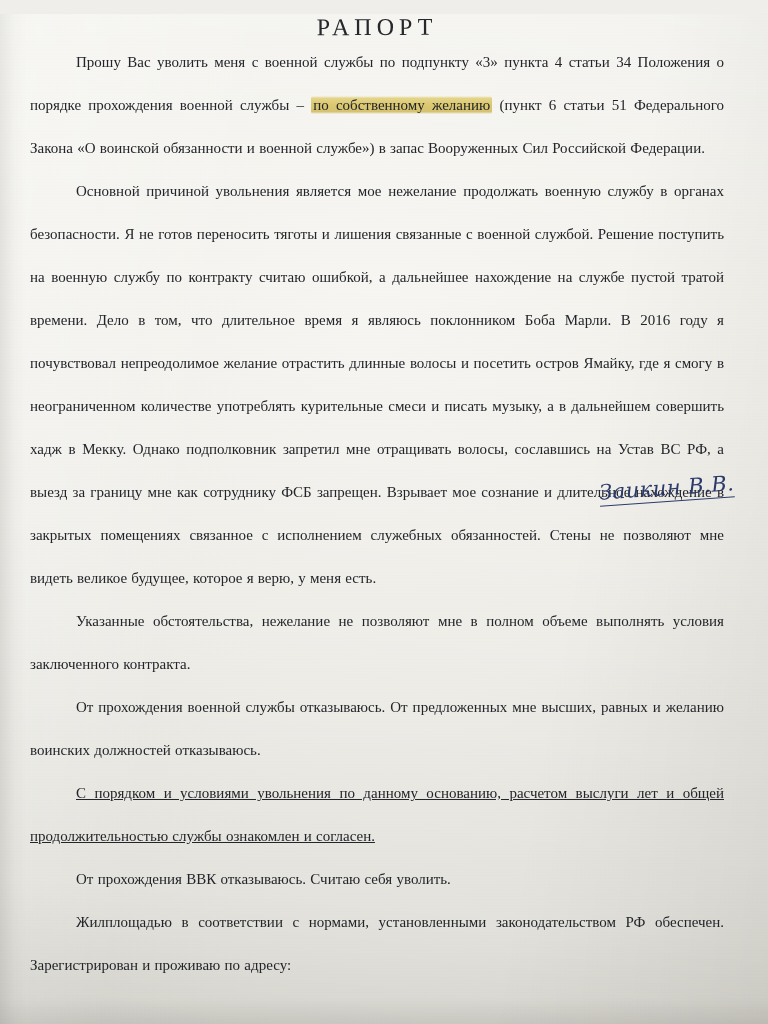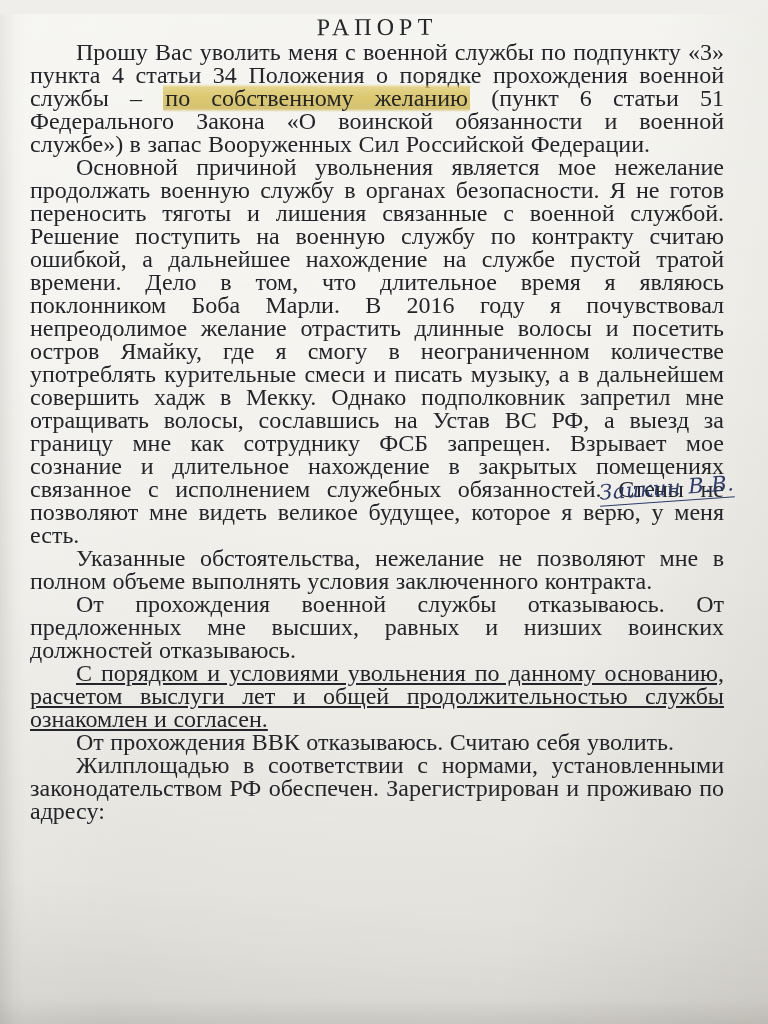--- a/index.html
+++ b/index.html
@@ -60,22 +60,22 @@
     font-size: 24px;
     letter-spacing: 5px;
     color: #26272b;
     margin: 14px 0 0 0;
     font-family: "Liberation Serif", serif;
     font-weight: 400;
     transform: rotate(-0.25deg);
   }
 
   p.para {
-    font-size: 24px;
-    line-height: 23px;
+    font-size: 15px;
+    line-height: 43px;
     color: #23252a;
     text-align: justify;
     text-indent: 46px;
     margin: 0;
     hyphens: manual;
     word-spacing: 0.5px;
   }
   p.para + p.para { margin-top: 0px; }
 
   .block-1 { margin-top: 34px; }
@@ -142,21 +142,21 @@
 
     <h1 class="doc-title">РАПОРТ</h1>
 
     <p class="para block-1"><span>Прошу Вас уволить меня с военной службы по подпункту «3» пункта 4 статьи 34 Положения о порядке прохождения военной службы – </span><span class="highlight">по собственному желанию</span><span> (пункт 6 статьи 51 Федерального Закона «О воинской обязанности и военной службе») в запас Вооруженных Сил Российской Федерации.</span></p>
 
     <p class="para block-2"><span>Основной причиной увольнения является мое нежелание продолжать военную службу в органах безопасности. Я не готов переносить тяготы и лишения связанные с военной службой. Решение поступить на военную службу по контракту считаю ошибкой, а дальнейшее нахождение на службе пустой тратой времени. Дело в том, что длительное время я являюсь поклонником Боба Марли. В 2016 году я почувствовал непреодолимое желание отрастить длинные волосы и посетить остров Ямайку, где я смогу в неограниченном количестве употреблять курительные смеси и писать музыку, а в дальнейшем совершить хадж в Мекку. Однако подполковник</span>
       <span>запретил мне отращивать волосы, сославшись на Устав ВС РФ, а выезд за границу мне как сотруднику ФСБ запрещен. Взрывает мое сознание и длительное нахождение в закрытых помещениях связанное с исполнением служебных обязанностей. Стены не позволяют мне видеть великое будущее, которое я верю, у меня есть.</span></p>
 
     <p class="para block-3">Указанные обстоятельства, нежелание не позволяют мне в полном объеме выполнять условия заключенного контракта.</p>
 
-    <p class="para block-4">От прохождения военной службы отказываюсь. От предложенных мне высших, равных и низших воинских должностей отказываюсь.</p>
+    <p class="para block-4">От прохождения военной службы отказываюсь. От предложенных мне высших, равных и желанию воинских должностей отказываюсь.</p>
 
     <p class="para block-5">С порядком и условиями увольнения по данному основанию, расчетом выслуги лет и общей продолжительностью службы ознакомлен и согласен.</p>
 
     <p class="para block-6">От прохождения ВВК отказываюсь. Считаю себя уволить.</p>
 
     <p class="para block-7">Жилплощадью в соответствии с нормами, установленными законодательством РФ обеспечен. Зарегистрирован и проживаю по адресу:</p>
 
   </div>
 
   <div class="handwriting"><span class="ul">Заикин В.В.</span></div>

